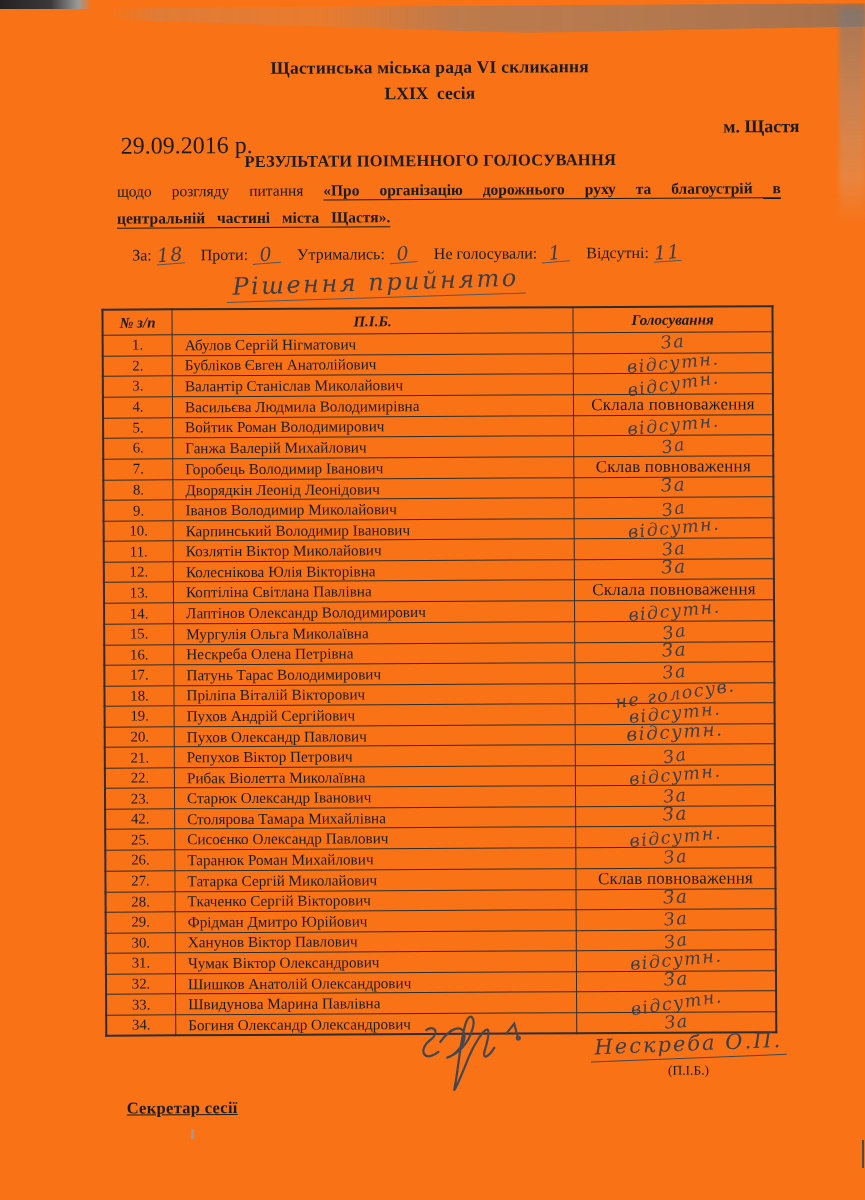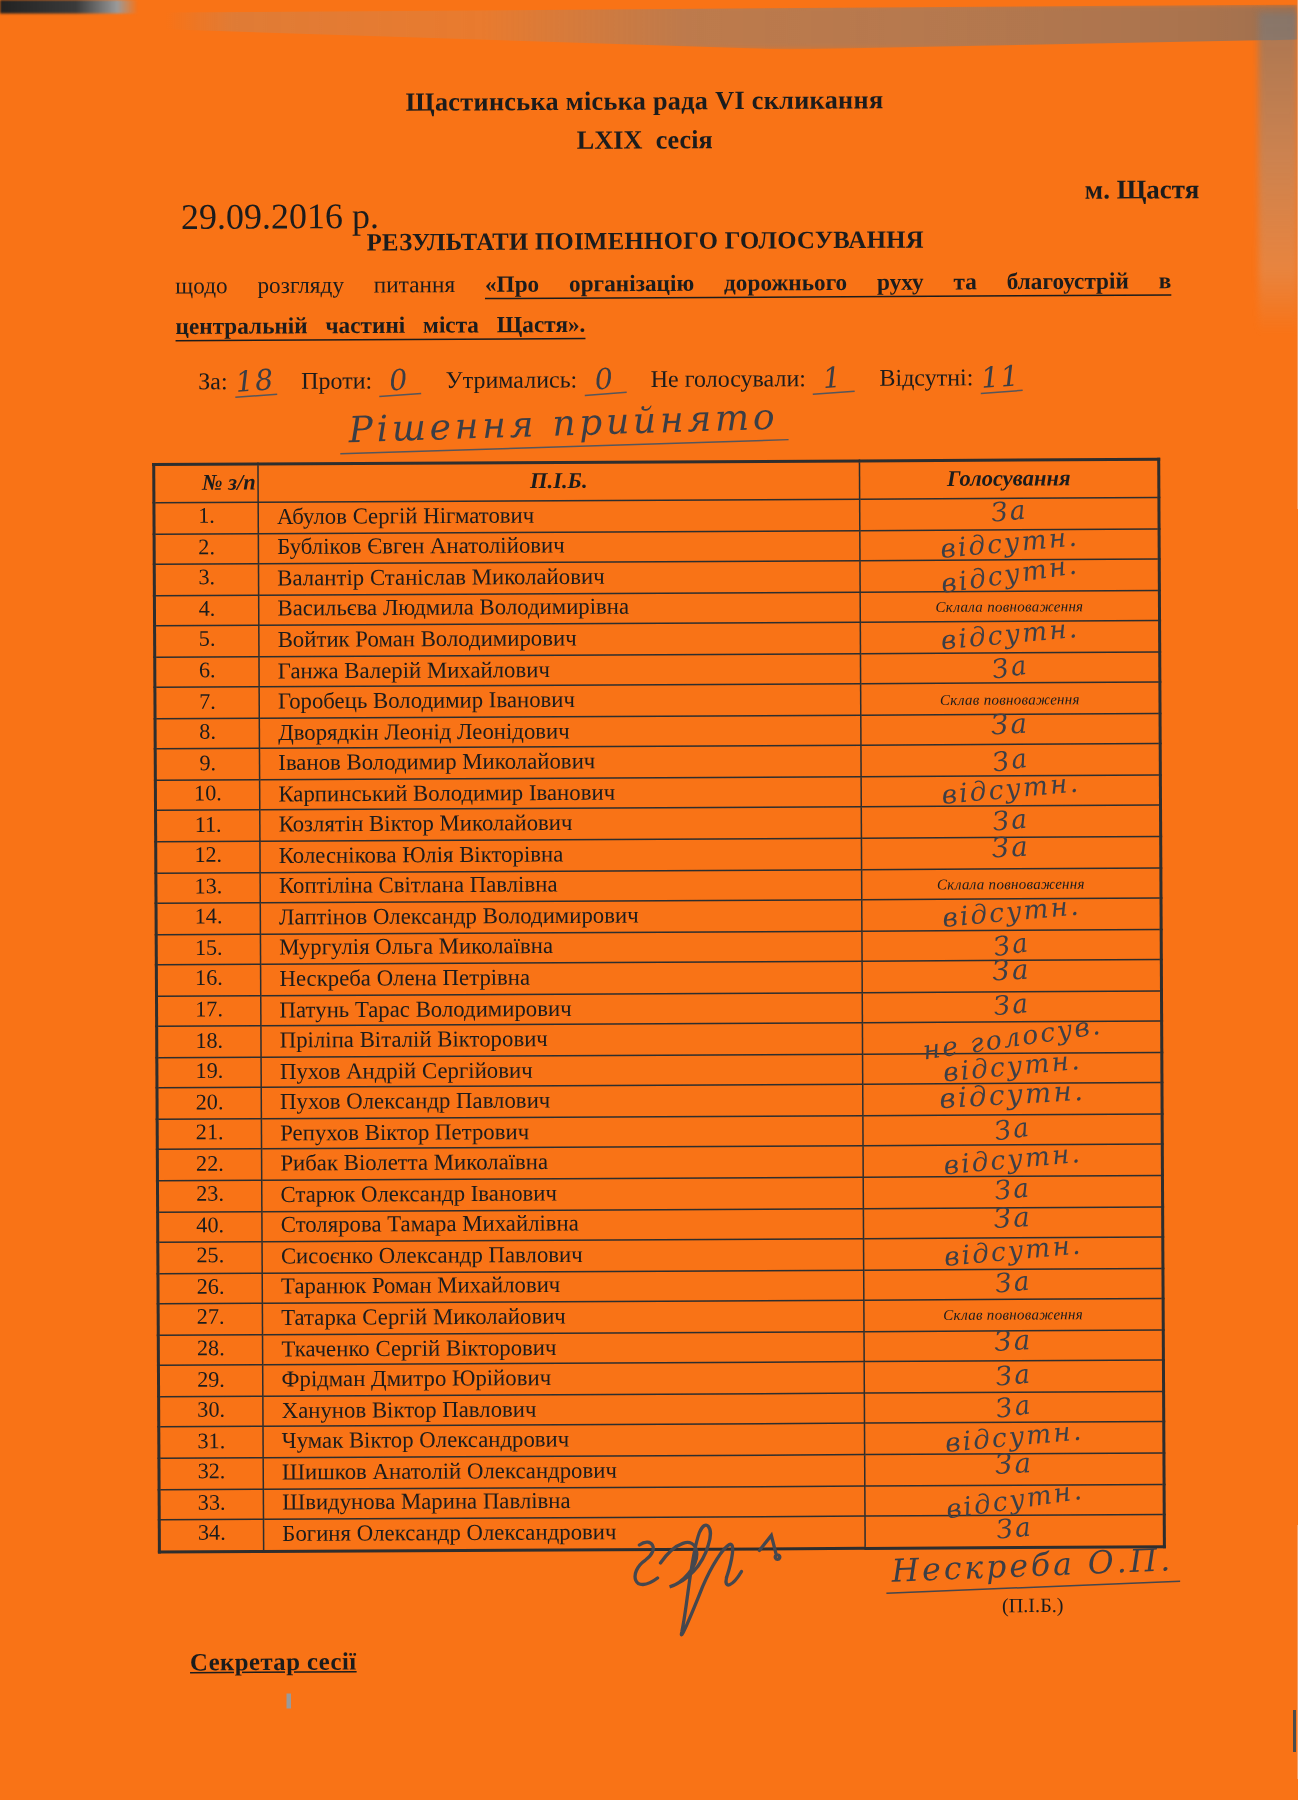--- a/index.html
+++ b/index.html
@@ -106,27 +106,27 @@
   
   .table-wrap{position:absolute;top:307px;left:103px;}
   table{border-collapse:collapse;width:668px;table-layout:fixed;}
   table,th,td{border:1px solid #2e2e2e;}
   table{border-width:2px;}
   th{
     height:22px;font-size:15px;font-style:italic;font-weight:bold;
     border-bottom-width:1.5px;
   }
   td{height:19.55px;padding:0;font-size:14.8px;overflow:visible;}
-  .col-num{width:66px;text-align:right;}
+  .col-num{width:66px;}
   .col-name{width:398px;}
   .col-vote{width:196px;}
   td.cell-num{text-align:center;}
   td.cell-name{padding-left:12px;font-size:15.2px;}
   td.cell-vote{text-align:center;}
-  .vote-print{font-size:10px;letter-spacing:.2px;font-style:italic;}
+  .vote-print{font-size:17px;letter-spacing:.2px;}
   .vote-hand{
     display:inline-block;
     font-family:"DejaVu Serif", serif;font-style:italic;
     color:#3d3f46;font-size:17.5px;letter-spacing:1.5px;
     transform:rotate(-5deg) translateY(1px);
     white-space:nowrap;line-height:14px;
   }
   tr:nth-child(3n) .vote-hand{transform:rotate(-8deg) translateY(2px);}
   tr:nth-child(4n) .vote-hand{transform:rotate(-3deg) translateY(-1px) scale(1.05);}
   
@@ -310,21 +310,21 @@
     <td class="cell-num">22.</td>
     <td class="cell-name">Рибак Віолетта Миколаївна</td>
     <td class="cell-vote"><span class="vote-hand">відсутн.</span></td>
   </tr>
             <tr>
     <td class="cell-num">23.</td>
     <td class="cell-name">Старюк Олександр Іванович</td>
     <td class="cell-vote"><span class="vote-hand">За</span></td>
   </tr>
             <tr>
-    <td class="cell-num">40.</td>
+    <td class="cell-num">42.</td>
     <td class="cell-name">Столярова Тамара Михайлівна</td>
     <td class="cell-vote"><span class="vote-hand">За</span></td>
   </tr>
             <tr>
     <td class="cell-num">25.</td>
     <td class="cell-name">Сисоєнко Олександр Павлович</td>
     <td class="cell-vote"><span class="vote-hand">відсутн.</span></td>
   </tr>
             <tr>
     <td class="cell-num">26.</td>

